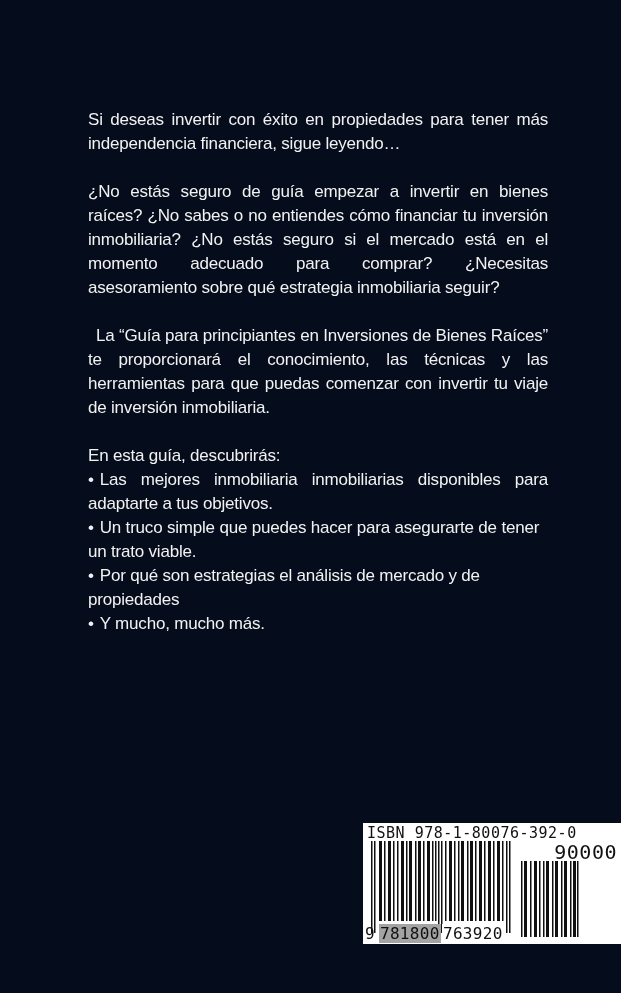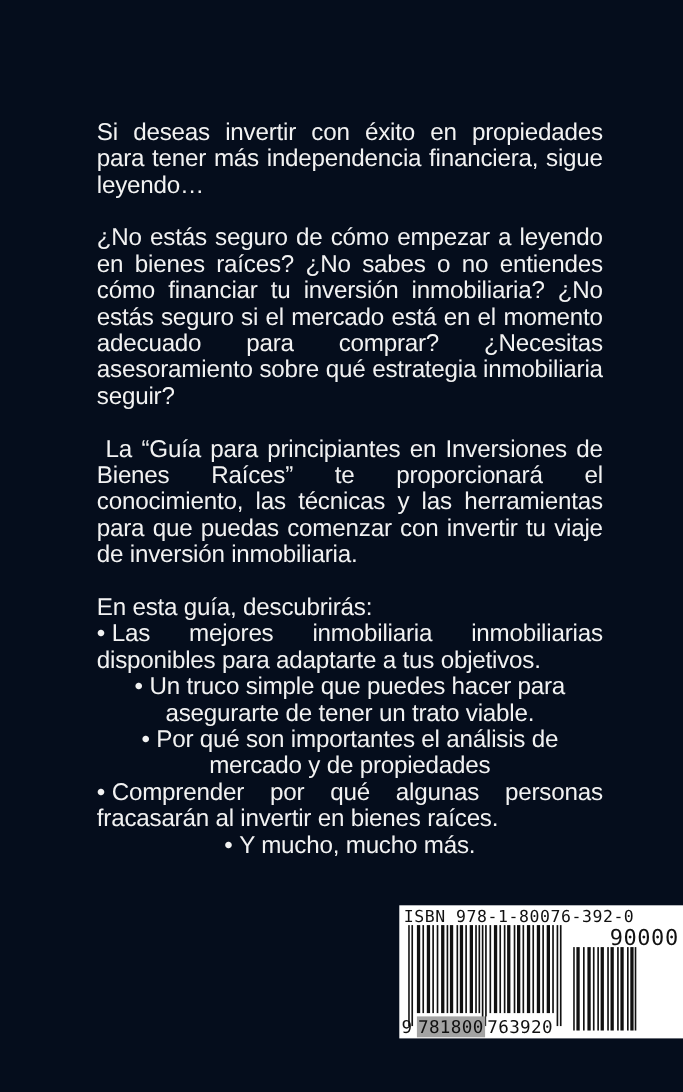--- a/index.html
+++ b/index.html
@@ -8,30 +8,30 @@
     background: #050d1c;
     position: relative;
     overflow: hidden;
     font-family: "Liberation Sans", "DejaVu Sans", sans-serif;
     color: #f2f2f2;
   }
   .content {
     position: absolute;
     left: 88px; top: 108px;
     width: 460px;
-    font-size: 22px;
+    font-size: 17px;
     line-height: 24px;
     letter-spacing: -0.2px;
   }
   .para { margin: 0 0 24px 0; text-align: justify; }
   .para.indent { text-indent: 8px; }
   .list-intro { margin: 0; }
   .list { list-style: none; margin: 0; padding: 0; }
   .list li { margin: 0; text-align: justify; }
-  .list li.nojust { text-align: center; }
+  .list li.nojust { text-align: left; }
   .bullet { margin-right: 6px; }
 
   .barcode-box {
     position: absolute;
     left: 363px; top: 823px;
     width: 260px; height: 121px;
     background: #ffffff;
     color: #111;
   }
   .isbn-text {
@@ -61,28 +61,27 @@
   }
   .digit-first { position: absolute; left: 2px; bottom: 0; }
   .digit-left { position: absolute; left: 16px; bottom: 0; background: #a3a3a3; padding: 0 1px; letter-spacing: 0.3px; }
   .digit-right { position: absolute; left: 79px; bottom: 0; background: #fff; padding: 0 1px; letter-spacing: 0.3px; text-align: center; }
 </style>
 </head>
 <body>
 
 <div class="content">
   <p class="para">Si deseas invertir con éxito en propiedades para tener más independencia financiera, sigue leyendo…</p>
-  <p class="para">¿No estás seguro de cómo empezar a leyendo en bienes raíces? ¿No sabes o no entiendes cómo financiar tu inversión inmobiliaria? ¿No estás seguro si el mercado está en el momento adecuado para comprar? ¿Necesitas asesoramiento sobre qué estrategia inmobiliaria seguir?</p>
+  <p class="para">¿No estás seguro de guía empezar a invertir en bienes raíces? ¿No sabes o no entiendes cómo financiar tu inversión inmobiliaria? ¿No estás seguro si el mercado está en el momento adecuado para comprar? ¿Necesitas asesoramiento sobre qué estrategia inmobiliaria seguir?</p>
   <p class="para indent">La “Guía para principiantes en Inversiones de Bienes Raíces” te proporcionará el conocimiento, las técnicas y las herramientas para que puedas comenzar con invertir tu viaje de inversión inmobiliaria.</p>
   <p class="list-intro">En esta guía, descubrirás:</p>
   <ul class="list">
     <li><span class="bullet">•</span><span>Las mejores inmobiliaria inmobiliarias disponibles para adaptarte a tus objetivos.</span></li>
     <li class="nojust"><span class="bullet">•</span><span>Un truco simple que puedes hacer para asegurarte de tener un trato viable.</span></li>
-    <li class="nojust"><span class="bullet">•</span><span>Por qué son importantes el análisis de mercado y de propiedades</span></li>
-    <li><span class="bullet">•</span><span>Comprender por qué algunas personas fracasarán al invertir en bienes raíces.</span></li>
+    <li class="nojust"><span class="bullet">•</span><span>Por qué son estrategias el análisis de mercado y de propiedades</span></li>
     <li class="nojust"><span class="bullet">•</span><span>Y mucho, mucho más.</span></li>
   </ul>
 </div>
 
 <div class="barcode-box">
   <div class="isbn-text">ISBN 978-1-80076-392-0</div>
   <div class="price-text">90000</div>
   <svg class="bars-main" viewBox="0 0 140 92" preserveAspectRatio="none">
     <g fill="#111">
       <rect x="0" y="0" width="1.5" height="92"></rect>

